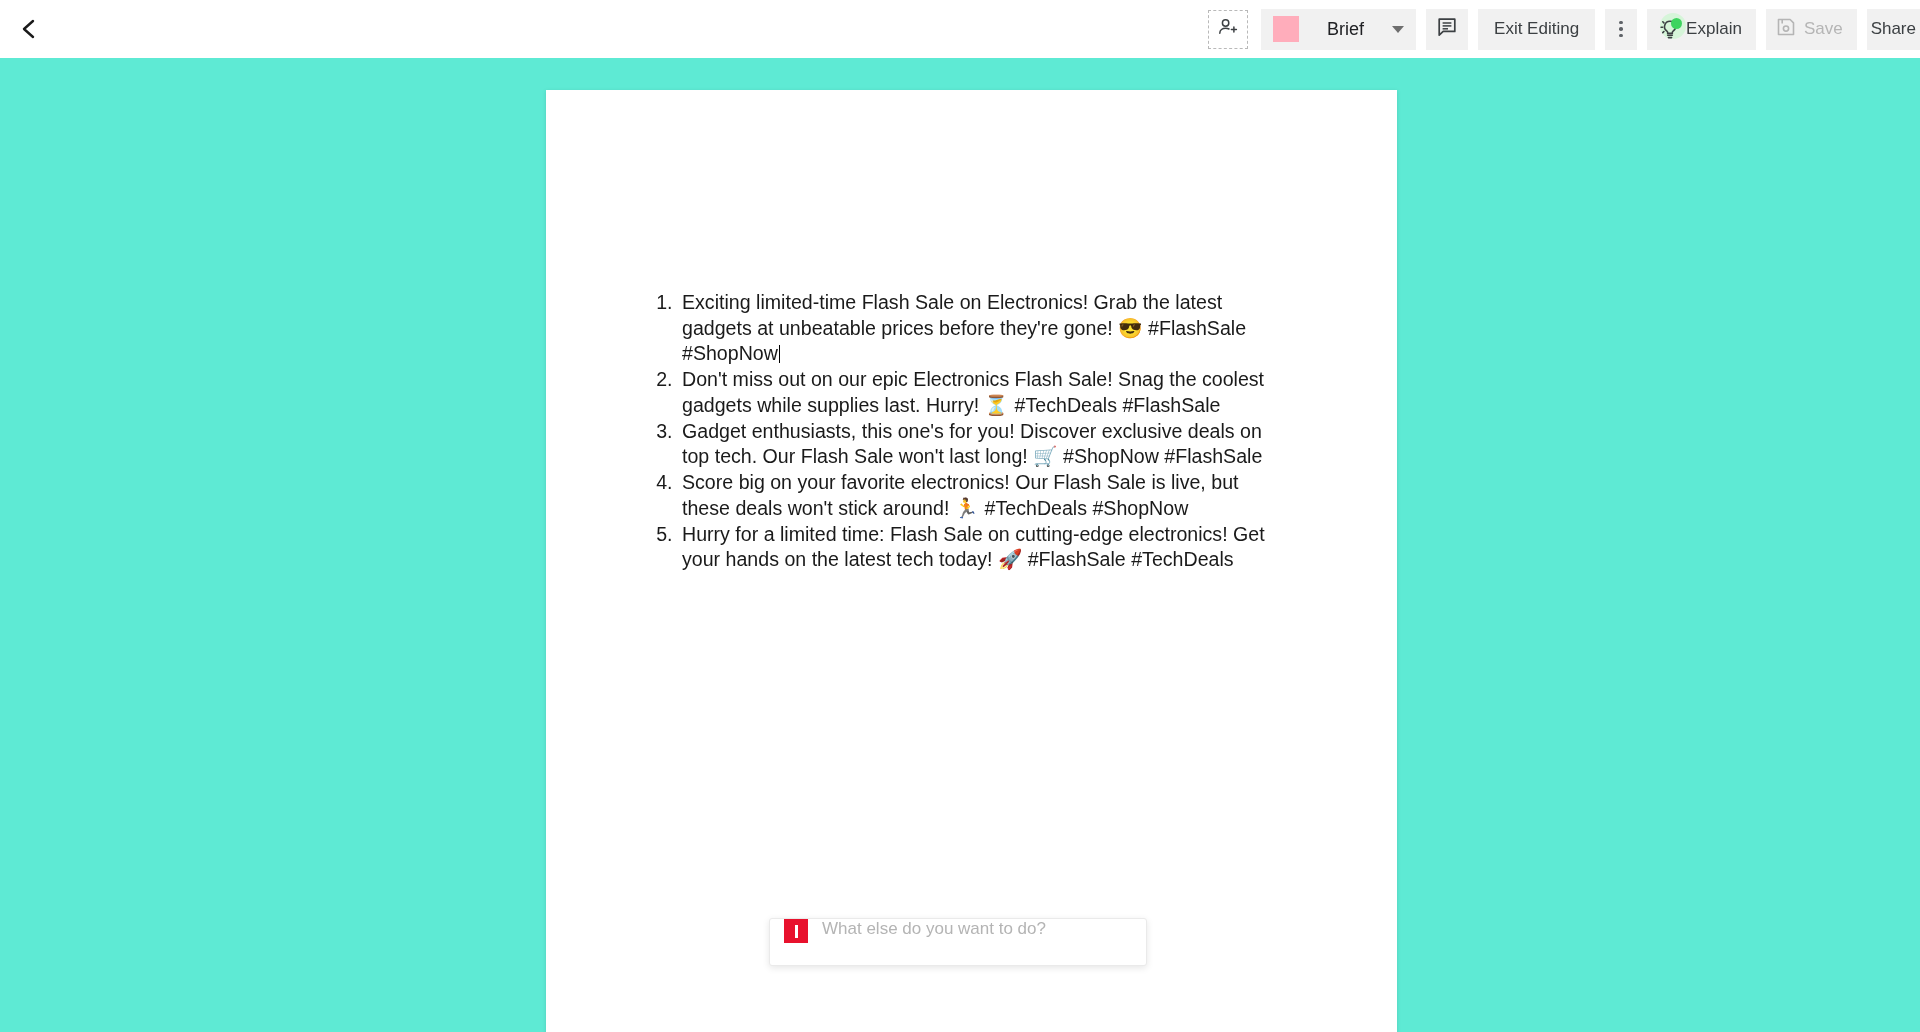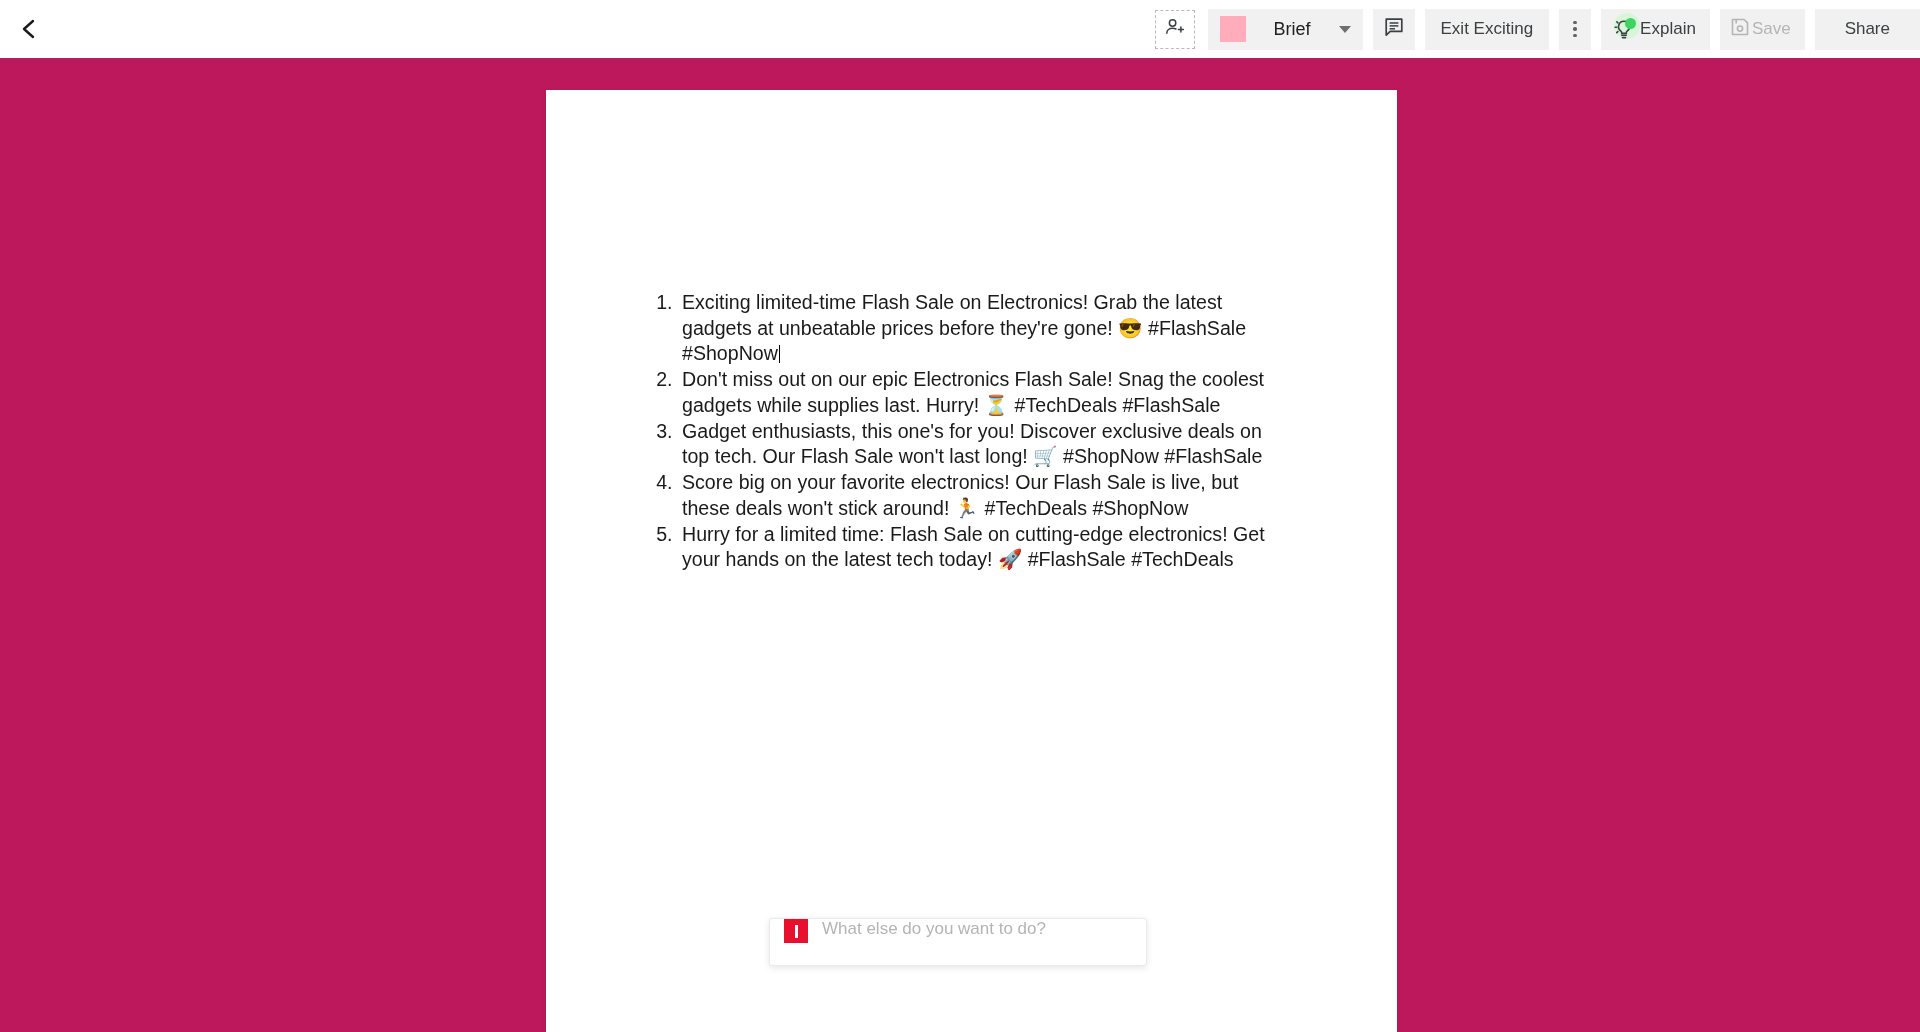--- a/index.html
+++ b/index.html
@@ -118,30 +118,30 @@
   .bulb-dot {
     position: absolute;
     top: 4px; right: 3px;
     width: 11px; height: 11px;
     border-radius: 50%;
     background: #3ed45f;
     z-index: 2;
   }
   .bulb-wrap svg { position: relative; z-index: 1; }
 
-  .tb-save { padding: 0 14px 0 10px; gap: 2px; color: #b5b5b5; }
-  .tb-share { padding: 0 30px; align-items: center; }
+  .tb-save { padding: 0 14px 0 10px; gap: 8px; color: #b5b5b5; }
+  .tb-share { padding: 0 4px; align-items: center; }
 
   
   .canvas {
     position: absolute;
     top: 58px; left: 0;
     width: 1920px;
     height: 974px;
-    background: #be185d;
+    background: #5eead4;
     overflow: hidden;
   }
 
   .doc-page {
     position: absolute;
     top: 32px;
     left: 546px;
     width: 851px;
     height: 1100px;
     background: #ffffff;
@@ -259,21 +259,21 @@
         <svg width="20" height="20" viewBox="0 0 20 20">
           <path d="M2.2 2.2h15.6v12.2H6.2L2.2 18.2z" fill="none" stroke="#3c4043" stroke-width="1.7" stroke-linejoin="round"></path>
           <line x1="5.6" y1="6" x2="14.4" y2="6" stroke="#3c4043" stroke-width="1.5"></line>
           <line x1="5.6" y1="8.9" x2="14.4" y2="8.9" stroke="#3c4043" stroke-width="1.5"></line>
           <line x1="5.6" y1="11.8" x2="11" y2="11.8" stroke="#3c4043" stroke-width="1.5"></line>
         </svg>
       </span>
     </div>
 
     <div class="tb-item tb-exit">
-      <span>Exit Exciting</span>
+      <span>Exit Editing</span>
     </div>
 
     <div class="tb-item tb-kebab">
       <span class="kebab-dots">
         <i></i>
           <i></i>
           <i></i>
       </span>
     </div>
 

